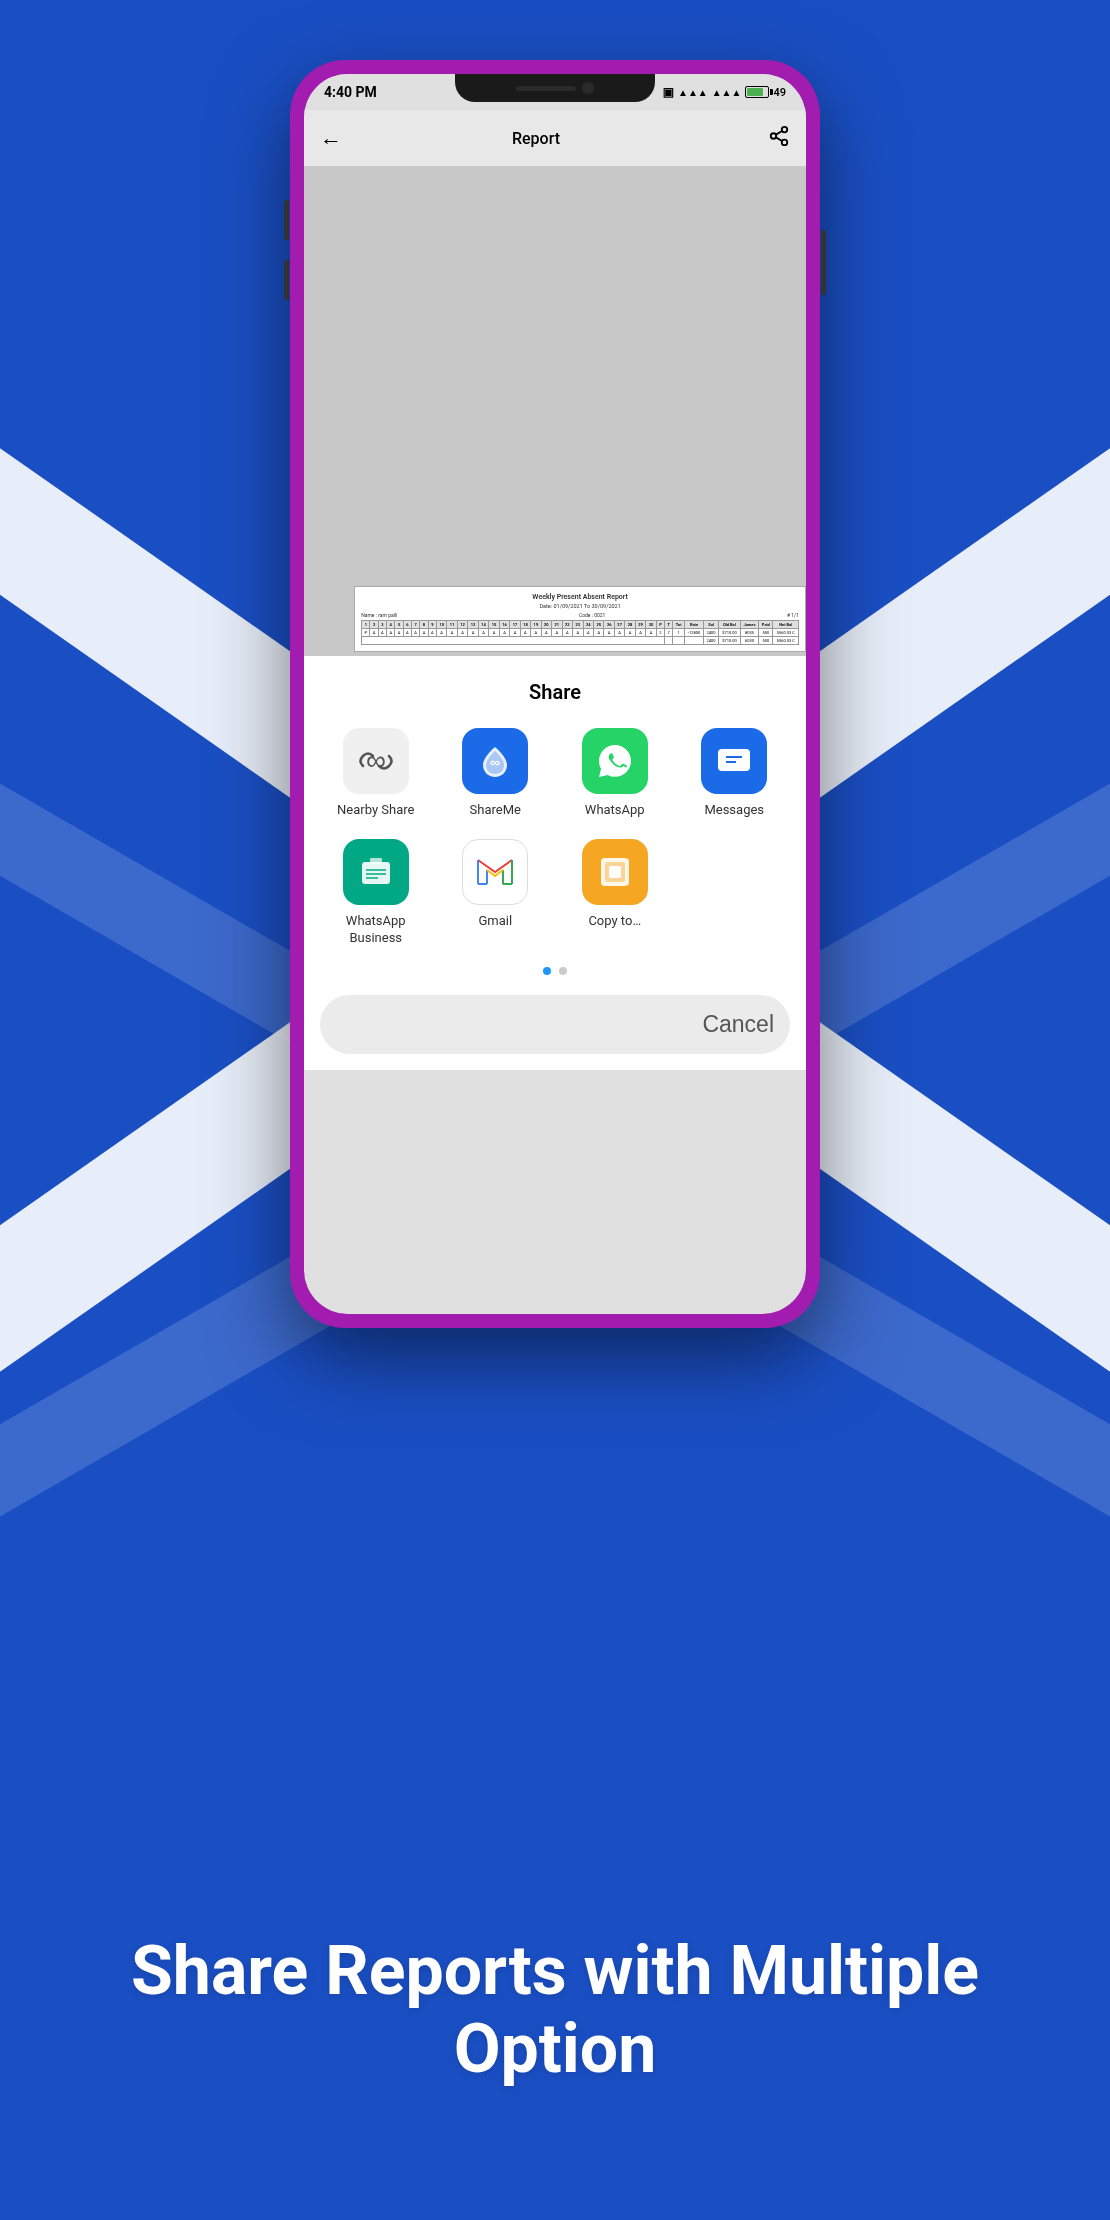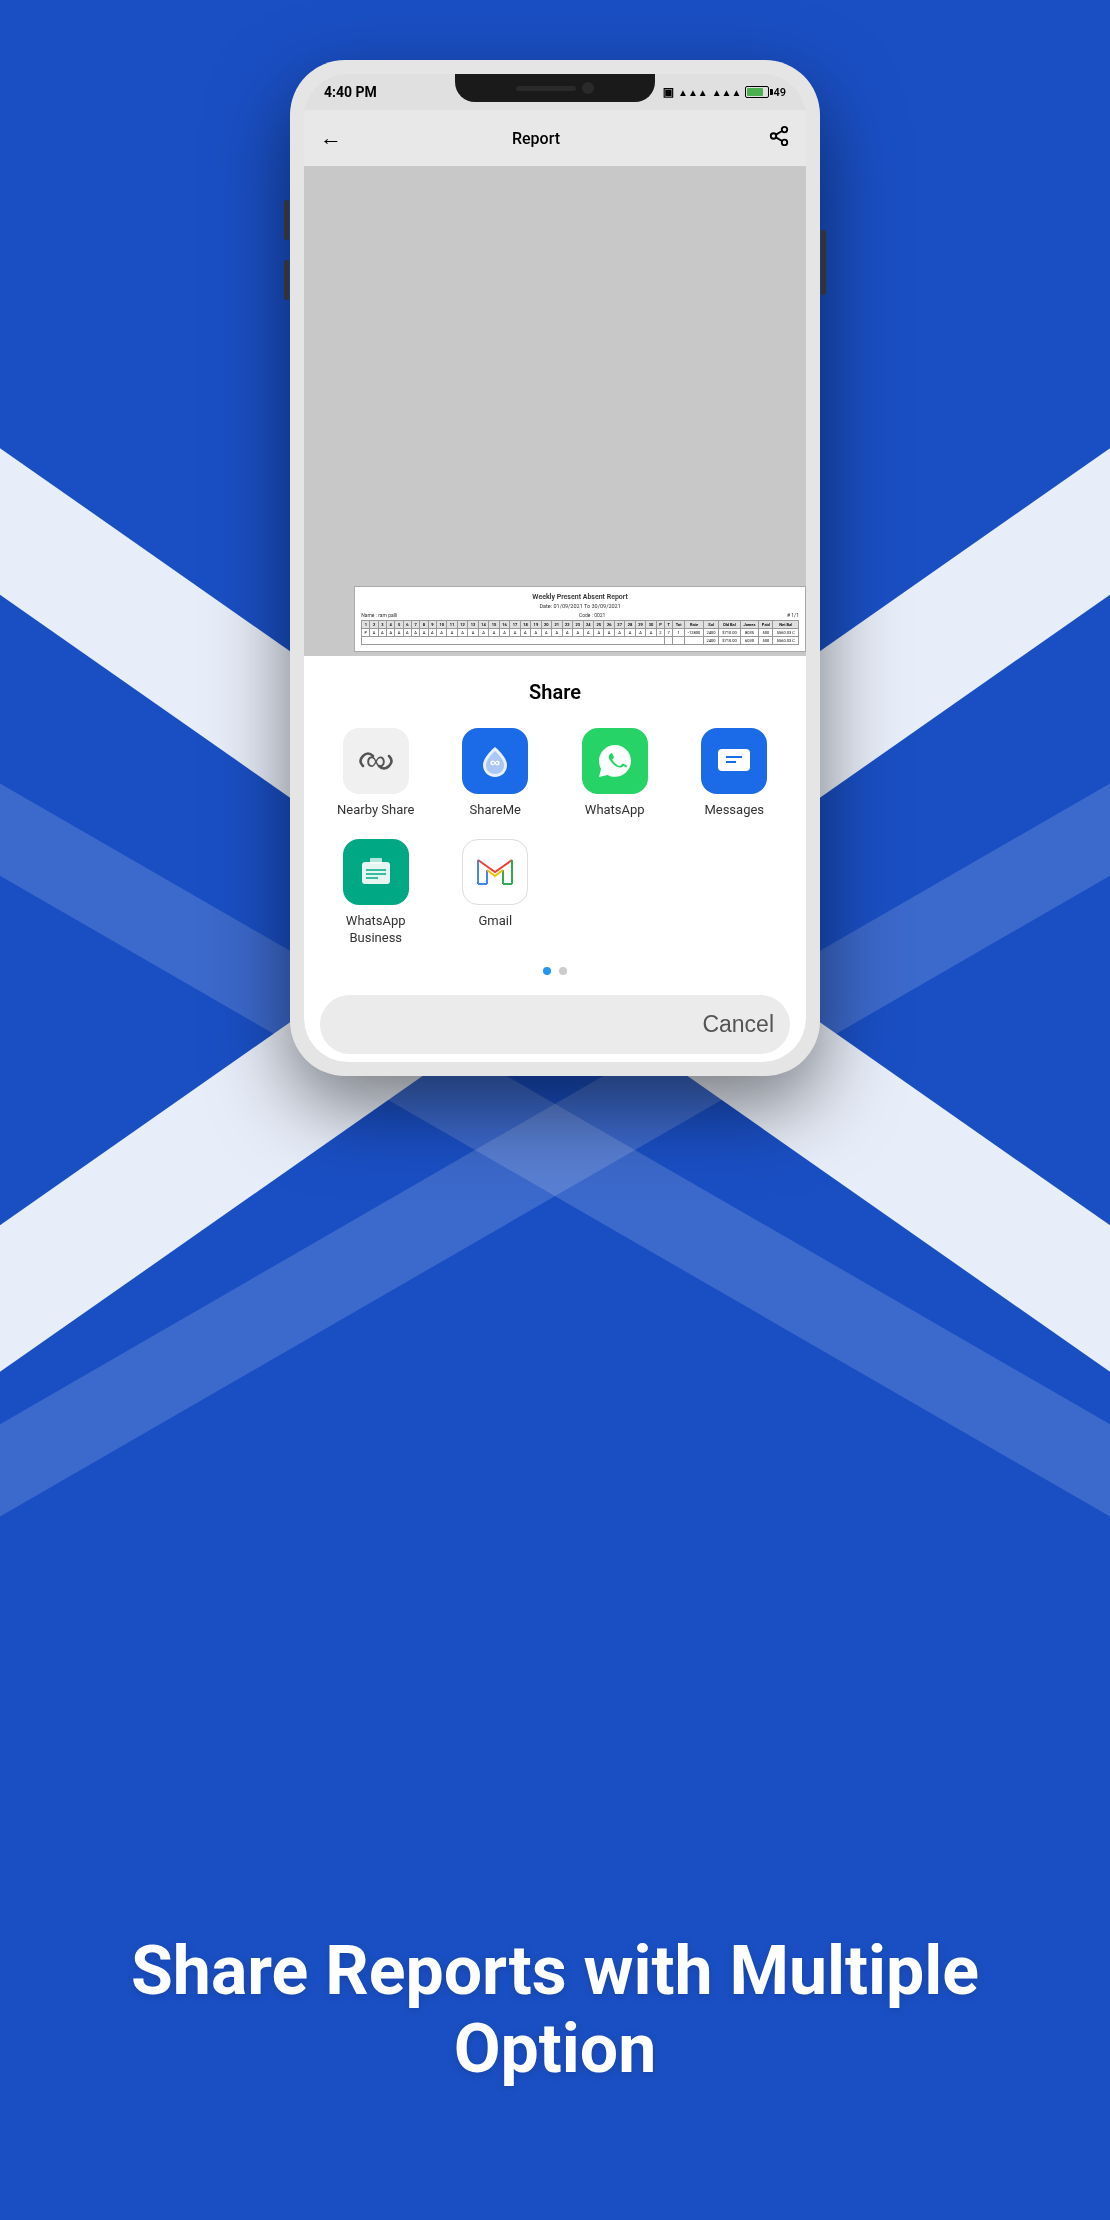--- a/index.html
+++ b/index.html
@@ -84,22 +84,22 @@
     .phone-wrapper {
       position: absolute;
       top: 60px;
       left: 50%;
       transform: translateX(-50%);
       z-index: 10;
     }
 
     .phone-outer {
       width: 530px;
-      height: 1016px;
-      background: #e5e5e5;
+      height: 1268px;
+      background: #a21caf;
       border-radius: 55px;
       padding: 14px;
       box-shadow: 0 30px 80px rgba(0,0,0,0.5);
       position: relative;
     }
 
     
     .phone-top-bar {
       position: absolute;
       top: 14px;
@@ -649,20 +649,30 @@
                 <path d="M3 30 L12 30" stroke="#4285F4" stroke-width="2"></path>
                 <path d="M28 30 L37 30" stroke="#34A853" stroke-width="2"></path>
                 <path d="M12 16 L12 30" stroke="#4285F4" stroke-width="2"></path>
                 <path d="M28 16 L28 30" stroke="#34A853" stroke-width="2"></path>
                 <path d="M12 16 L20 22 L28 16" stroke="#FBBC04" stroke-width="2" fill="none"></path>
               </svg>
             </div>
             <span class="share-app-label">Gmail</span>
           </div>
 
+          <div class="share-app-item">
+            <div class="share-app-icon icon-copyto">
+              <svg width="36" height="36" viewBox="0 0 36 36">
+                <rect x="4" y="4" width="28" height="28" rx="4" fill="white" opacity="0.9"></rect>
+                <rect x="8" y="8" width="20" height="20" rx="2" fill="#F5A623" opacity="0.4"></rect>
+                <rect x="12" y="12" width="12" height="12" rx="2" fill="white"></rect>
+              </svg>
+            </div>
+            <span class="share-app-label">Copy to…</span>
+          </div>
 
 
         </div>
 
         
         <div class="pagination-dots">
           <div class="dot"></div>
           <div class="dot inactive"></div>
         </div>
 

